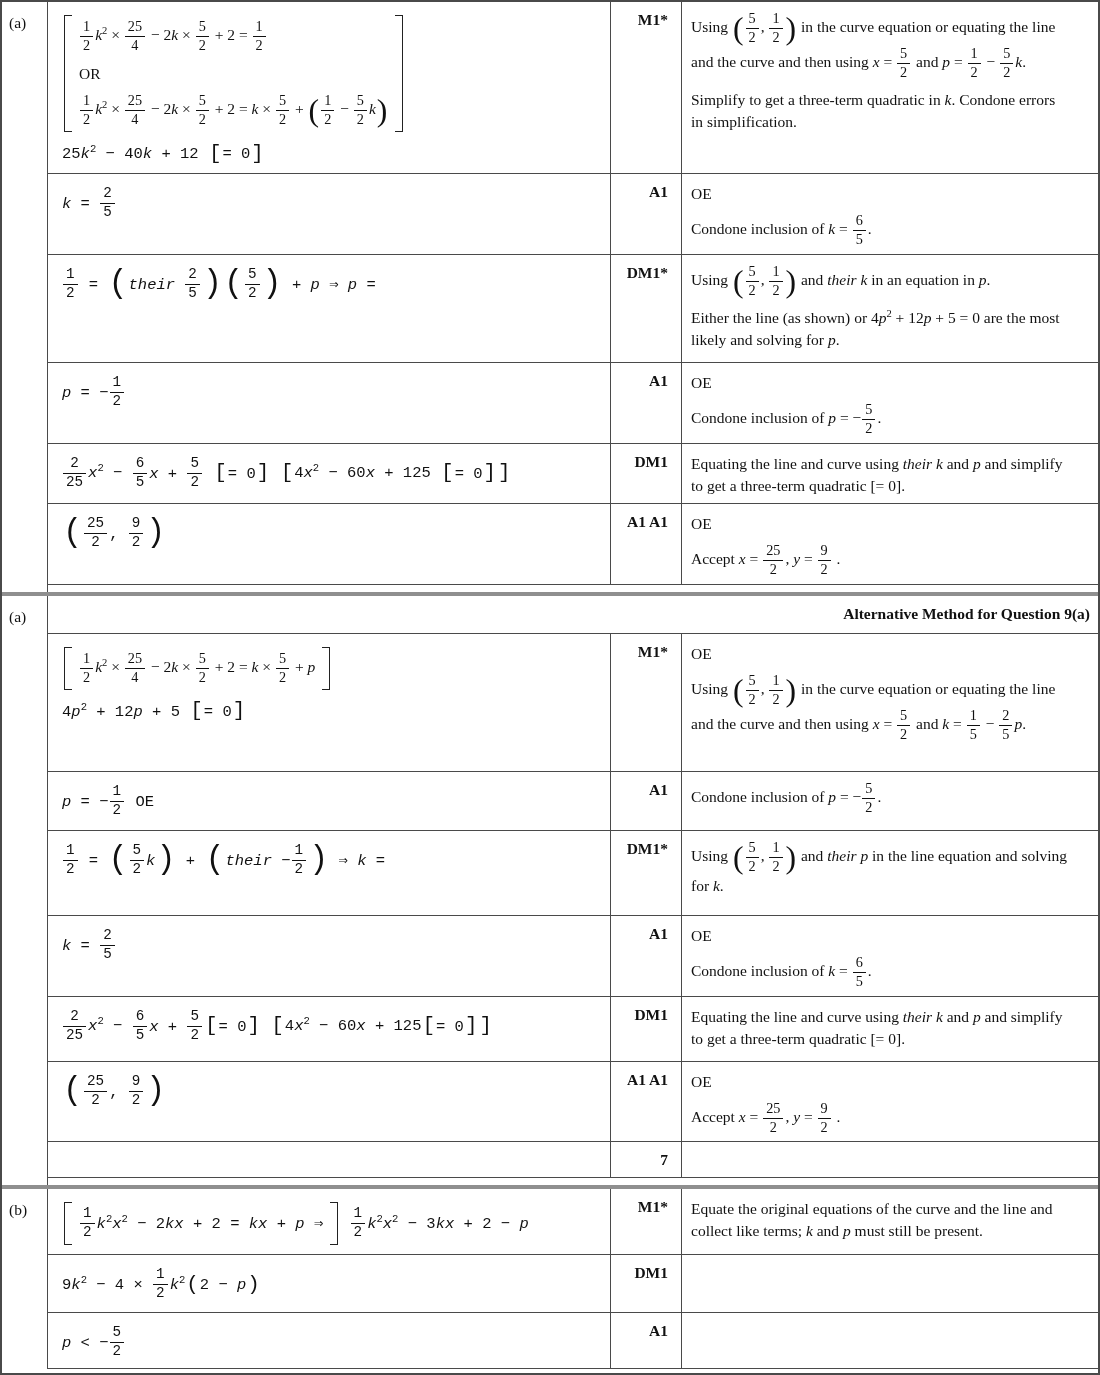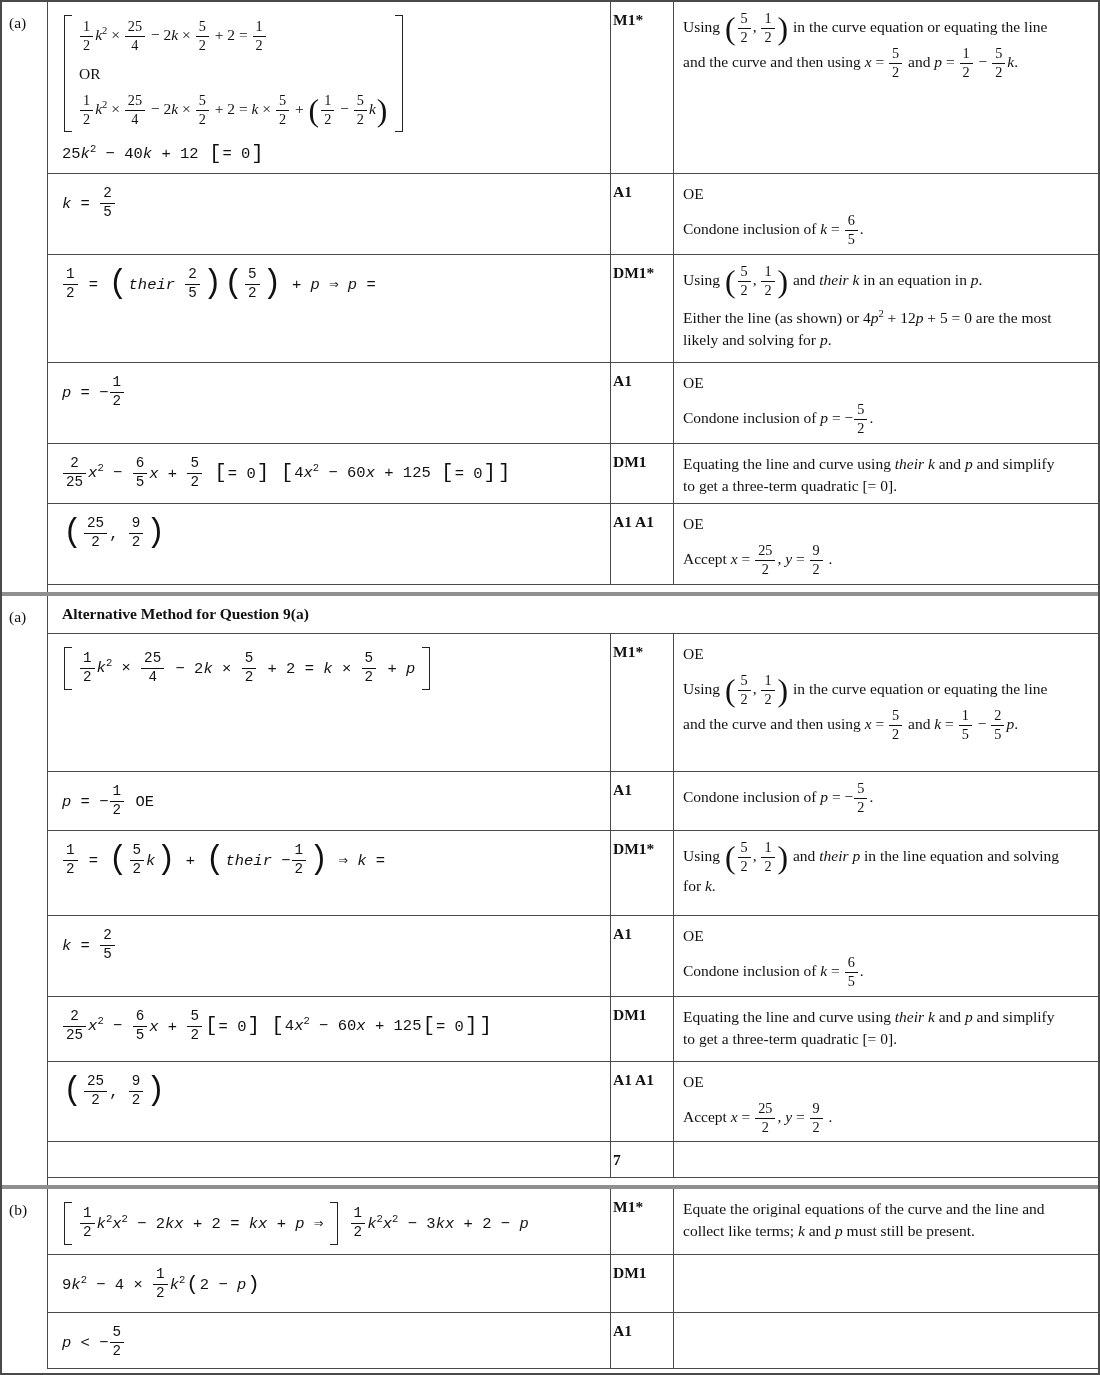--- a/index.html
+++ b/index.html
@@ -14,32 +14,32 @@
   .c-label{
     width:46px;box-sizing:border-box;flex:0 0 46px;
     border-right:1.2px solid #4a4a4a;
     padding:12px 0 0 7px;
   }
   .rows{flex:1;display:flex;flex-direction:column;min-width:0;}
   .section .rows{padding-bottom:7px;}
   .section:last-child .rows{padding-bottom:0;}
   .row{display:flex;border-bottom:1.2px solid #4a4a4a;box-sizing:border-box;}
   .c-header{
-    flex:1;padding:9px 8px 0 14px;font-weight:bold;box-sizing:border-box;
+    flex:1;padding:9px 8px 0 14px;font-weight:bold;box-sizing:border-box;text-align:right;
   }
   .c-work{
     width:563px;flex:0 0 563px;box-sizing:border-box;
     border-right:1.2px solid #4a4a4a;
     padding:12px 10px 8px 14px;min-width:0;
   }
   .c-mark{
     width:63px;flex:0 0 63px;box-sizing:border-box;
     border-right:1.2px solid #4a4a4a;
-    padding:9px 13px 4px 2px;
-    font-weight:bold;white-space:nowrap;
+    padding:9px 13px 4px 2px;text-align:right;
+    font-weight:bold;white-space:nowrap;margin-left:8px;
   }
   .c-guide{
     flex:1;min-width:0;
     padding:9px 30px 6px 9px;
   }
   .mathline{line-height:1.25;margin-bottom:10px;}
   .mathline:last-child{margin-bottom:0;font-family:Liberation Mono, monospace;}
   .gpara{line-height:1.42;margin:0 0 8px 0;}
   .gpara:last-child{margin-bottom:0;}
   
@@ -88,20 +88,21 @@
                     <span class="mline"><span class="tx">OR</span></span>
                     <span class="mline"><span class="fr"><span class="nu"><span class="tx">1</span></span><span class="de"><span class="tx">2</span></span></span><span class="tx"><i>k</i><sup>2</sup> × </span><span class="fr"><span class="nu"><span class="tx">25</span></span><span class="de"><span class="tx">4</span></span></span><span class="tx"> − 2<i>k</i> × </span><span class="fr"><span class="nu"><span class="tx">5</span></span><span class="de"><span class="tx">2</span></span></span><span class="tx"> + 2 = <i>k</i> × </span><span class="fr"><span class="nu"><span class="tx">5</span></span><span class="de"><span class="tx">2</span></span></span><span class="tx"> + </span><span class="bp">(</span><span class="fr"><span class="nu"><span class="tx">1</span></span><span class="de"><span class="tx">2</span></span></span><span class="tx"> − </span><span class="fr"><span class="nu"><span class="tx">5</span></span><span class="de"><span class="tx">2</span></span></span><span class="tx"><i>k</i></span><span class="bp">)</span></span>
                   </span>
                   <span class="sqb sqbr"></span>
                 </span></div>
               <div class="mathline"><span class="tx">25<i>k</i><sup>2</sup> − 40<i>k</i> + 12  </span><span class="bg">[</span><span class="tx">= 0</span><span class="bg">]</span></div>
             </div>
             <div class="c-mark">M1*</div>
             <div class="c-guide">
               <div class="gpara"><span class="tx">Using </span><span class="bp">(</span><span class="fr"><span class="nu"><span class="tx">5</span></span><span class="de"><span class="tx">2</span></span></span><span class="tx">, </span><span class="fr"><span class="nu"><span class="tx">1</span></span><span class="de"><span class="tx">2</span></span></span><span class="bp">)</span><span class="tx"> in the curve equation or equating the line and the curve and then using <i>x</i> = </span><span class="fr"><span class="nu"><span class="tx">5</span></span><span class="de"><span class="tx">2</span></span></span><span class="tx"> and <i>p</i> = </span><span class="fr"><span class="nu"><span class="tx">1</span></span><span class="de"><span class="tx">2</span></span></span><span class="tx"> − </span><span class="fr"><span class="nu"><span class="tx">5</span></span><span class="de"><span class="tx">2</span></span></span><span class="tx"><i>k</i>.</span></div>
+              <div class="gpara"><span class="tx">Simplify to get a three-term quadratic in <i>k</i>. Condone errors in simplification.</span></div>
             </div>
           </div>
           <div class="row" style="min-height: 75px;">
             <div class="c-work">
               <div class="mathline"><span class="tx"><i>k</i> = </span><span class="fr"><span class="nu"><span class="tx">2</span></span><span class="de"><span class="tx">5</span></span></span></div>
             </div>
             <div class="c-mark">A1</div>
             <div class="c-guide">
               <div class="gpara"><span class="tx">OE</span></div>
               <div class="gpara"><span class="tx">Condone inclusion of <i>k</i> = </span><span class="fr"><span class="nu"><span class="tx">6</span></span><span class="de"><span class="tx">5</span></span></span><span class="tx">.</span></div>
@@ -156,20 +157,21 @@
           </div>
           <div class="row" style="min-height: 138px;">
             <div class="c-work">
               <div class="mathline"><span class="blk">
                   <span class="sqb sqbl"></span>
                   <span class="mcol">
                     <span class="mline"><span class="fr"><span class="nu"><span class="tx">1</span></span><span class="de"><span class="tx">2</span></span></span><span class="tx"><i>k</i><sup>2</sup> × </span><span class="fr"><span class="nu"><span class="tx">25</span></span><span class="de"><span class="tx">4</span></span></span><span class="tx"> − 2<i>k</i> × </span><span class="fr"><span class="nu"><span class="tx">5</span></span><span class="de"><span class="tx">2</span></span></span><span class="tx"> + 2 =  <i>k</i> × </span><span class="fr"><span class="nu"><span class="tx">5</span></span><span class="de"><span class="tx">2</span></span></span><span class="tx"> + <i>p</i></span></span>
                   </span>
                   <span class="sqb sqbr"></span>
                 </span></div>
+              <div class="mathline"><span class="tx">4<i>p</i><sup>2</sup> + 12<i>p</i> + 5 </span><span class="bg">[</span><span class="tx">= 0</span><span class="bg">]</span></div>
             </div>
             <div class="c-mark">M1*</div>
             <div class="c-guide">
               <div class="gpara"><span class="tx">OE</span></div>
               <div class="gpara"><span class="tx">Using </span><span class="bp">(</span><span class="fr"><span class="nu"><span class="tx">5</span></span><span class="de"><span class="tx">2</span></span></span><span class="tx">, </span><span class="fr"><span class="nu"><span class="tx">1</span></span><span class="de"><span class="tx">2</span></span></span><span class="bp">)</span><span class="tx"> in the curve equation or equating the line and the curve and then using <i>x</i> = </span><span class="fr"><span class="nu"><span class="tx">5</span></span><span class="de"><span class="tx">2</span></span></span><span class="tx"> and <i>k</i> = </span><span class="fr"><span class="nu"><span class="tx">1</span></span><span class="de"><span class="tx">5</span></span></span><span class="tx"> − </span><span class="fr"><span class="nu"><span class="tx">2</span></span><span class="de"><span class="tx">5</span></span></span><span class="tx"><i>p</i>.</span></div>
             </div>
           </div>
           <div class="row" style="min-height: 59px;">
             <div class="c-work">
               <div class="mathline"><span class="tx"><i>p</i> = −</span><span class="fr"><span class="nu"><span class="tx">1</span></span><span class="de"><span class="tx">2</span></span></span><span class="tx">  OE</span></div>

